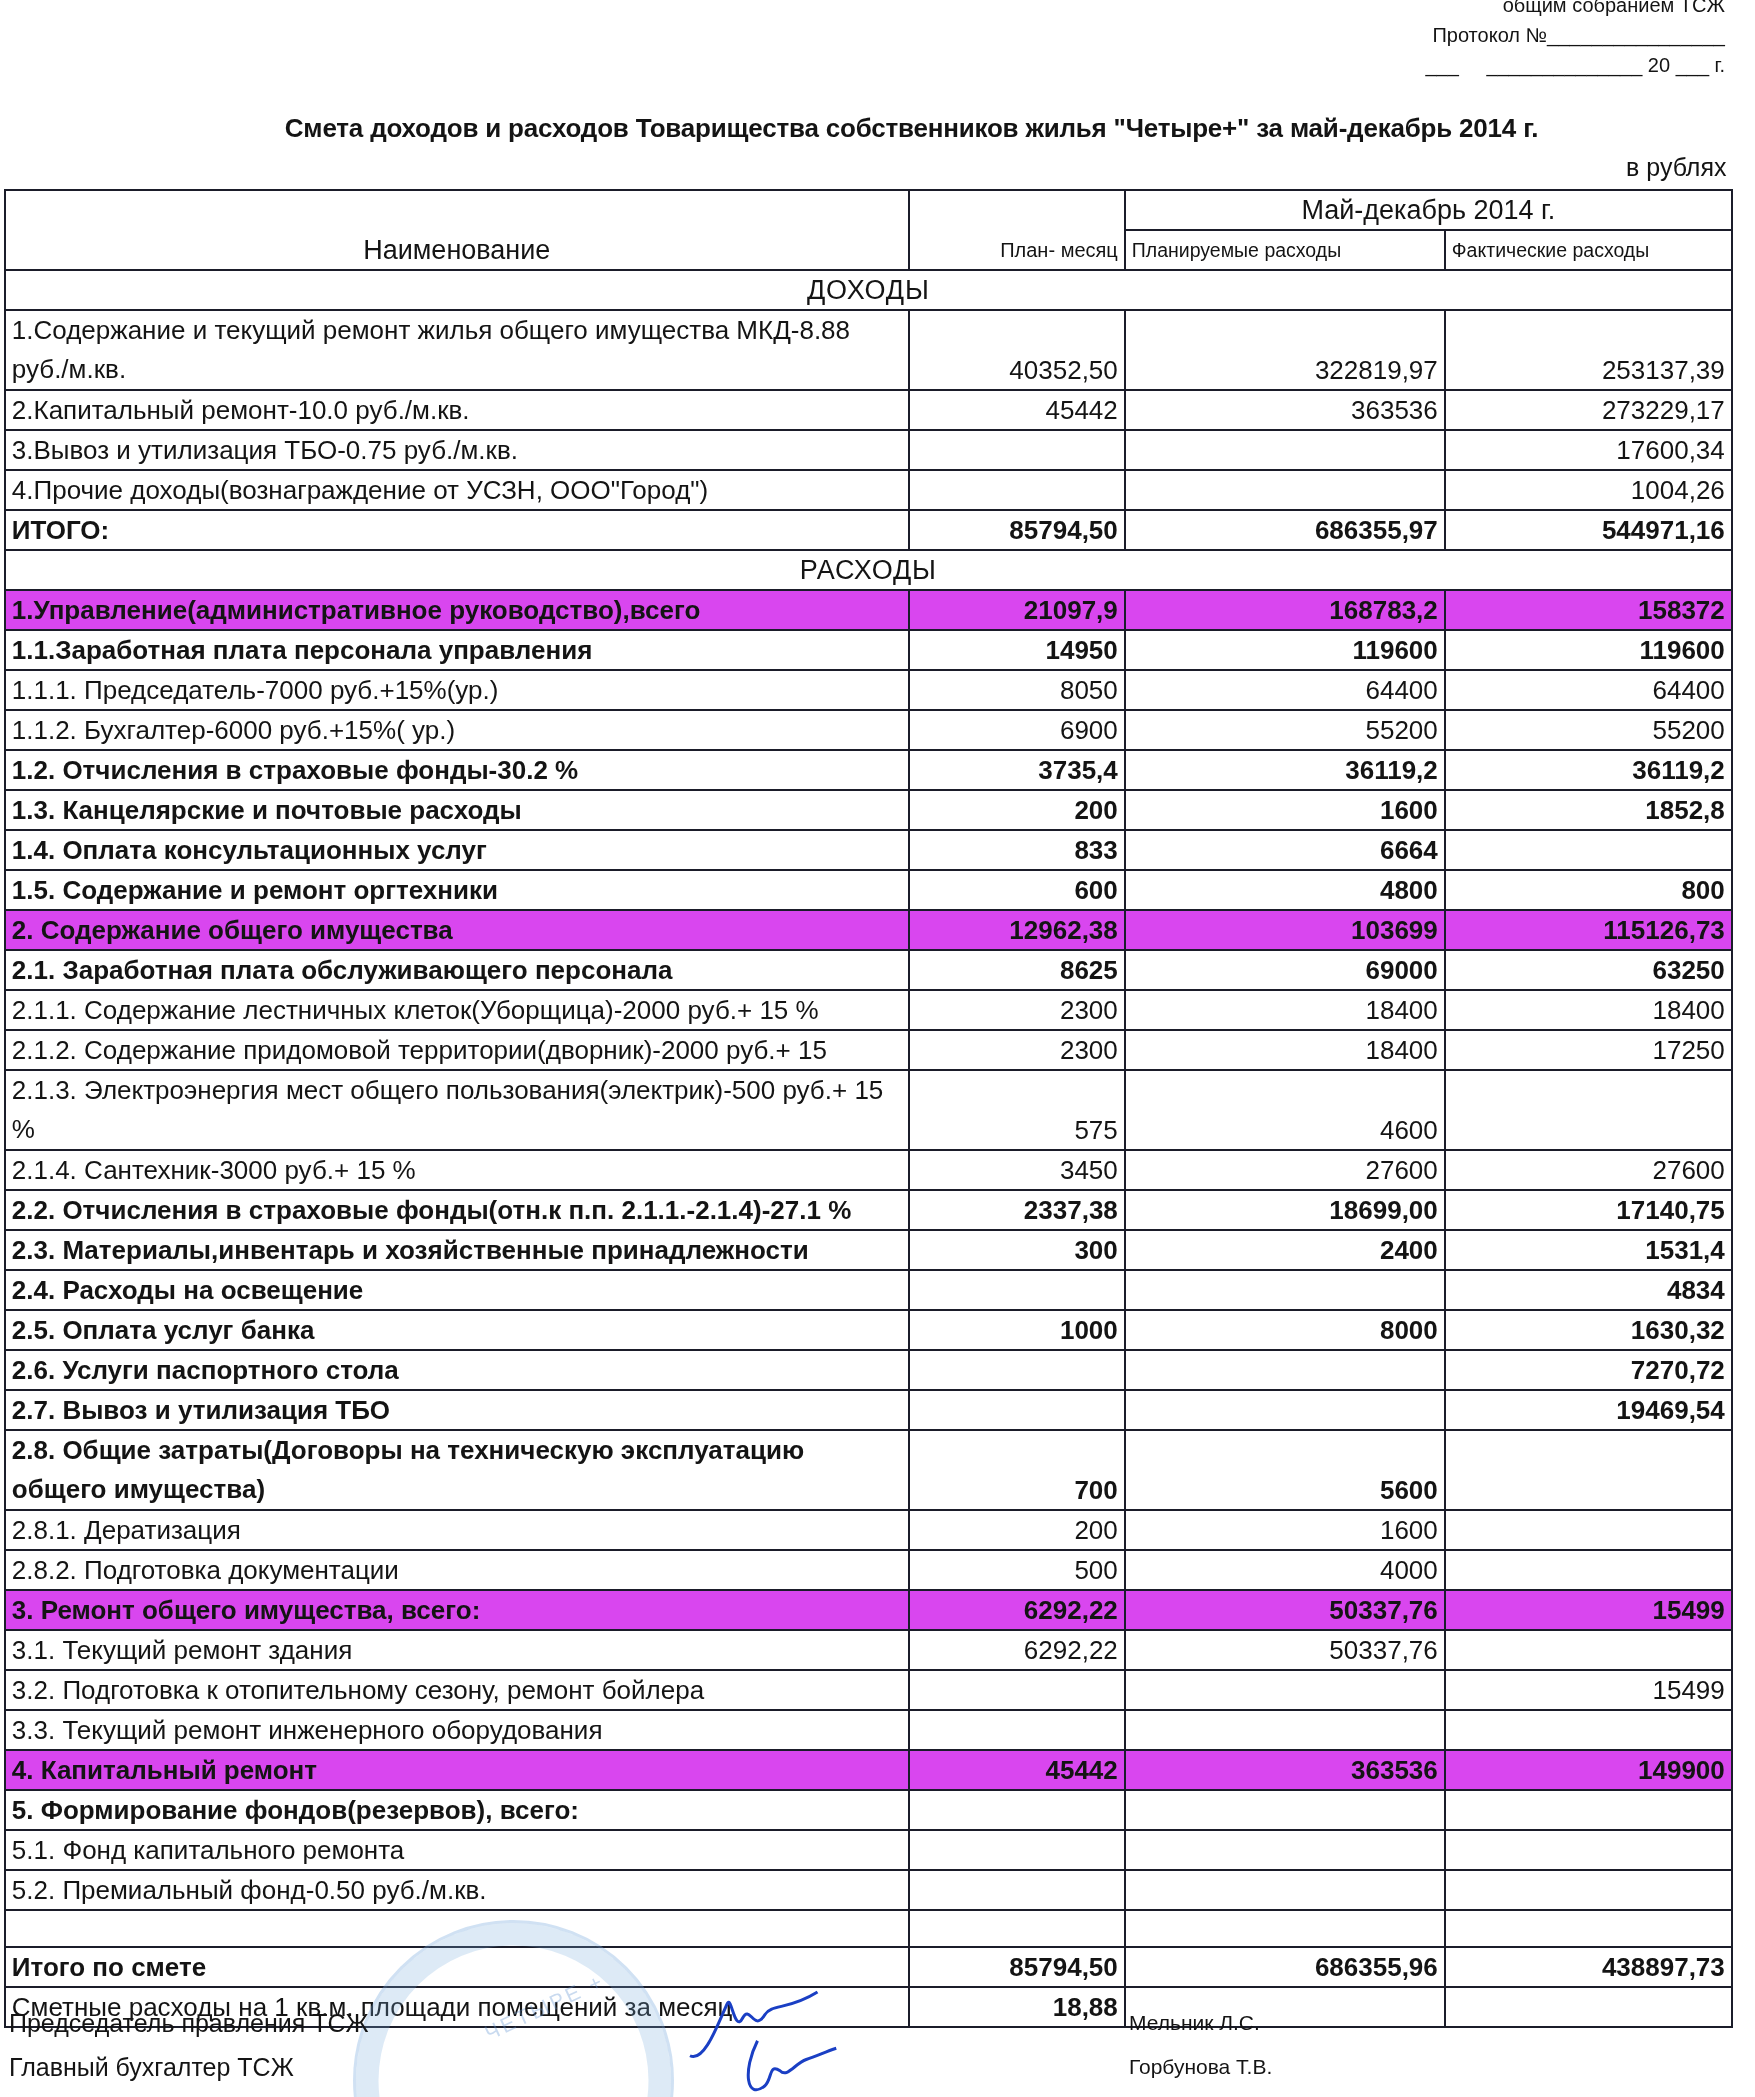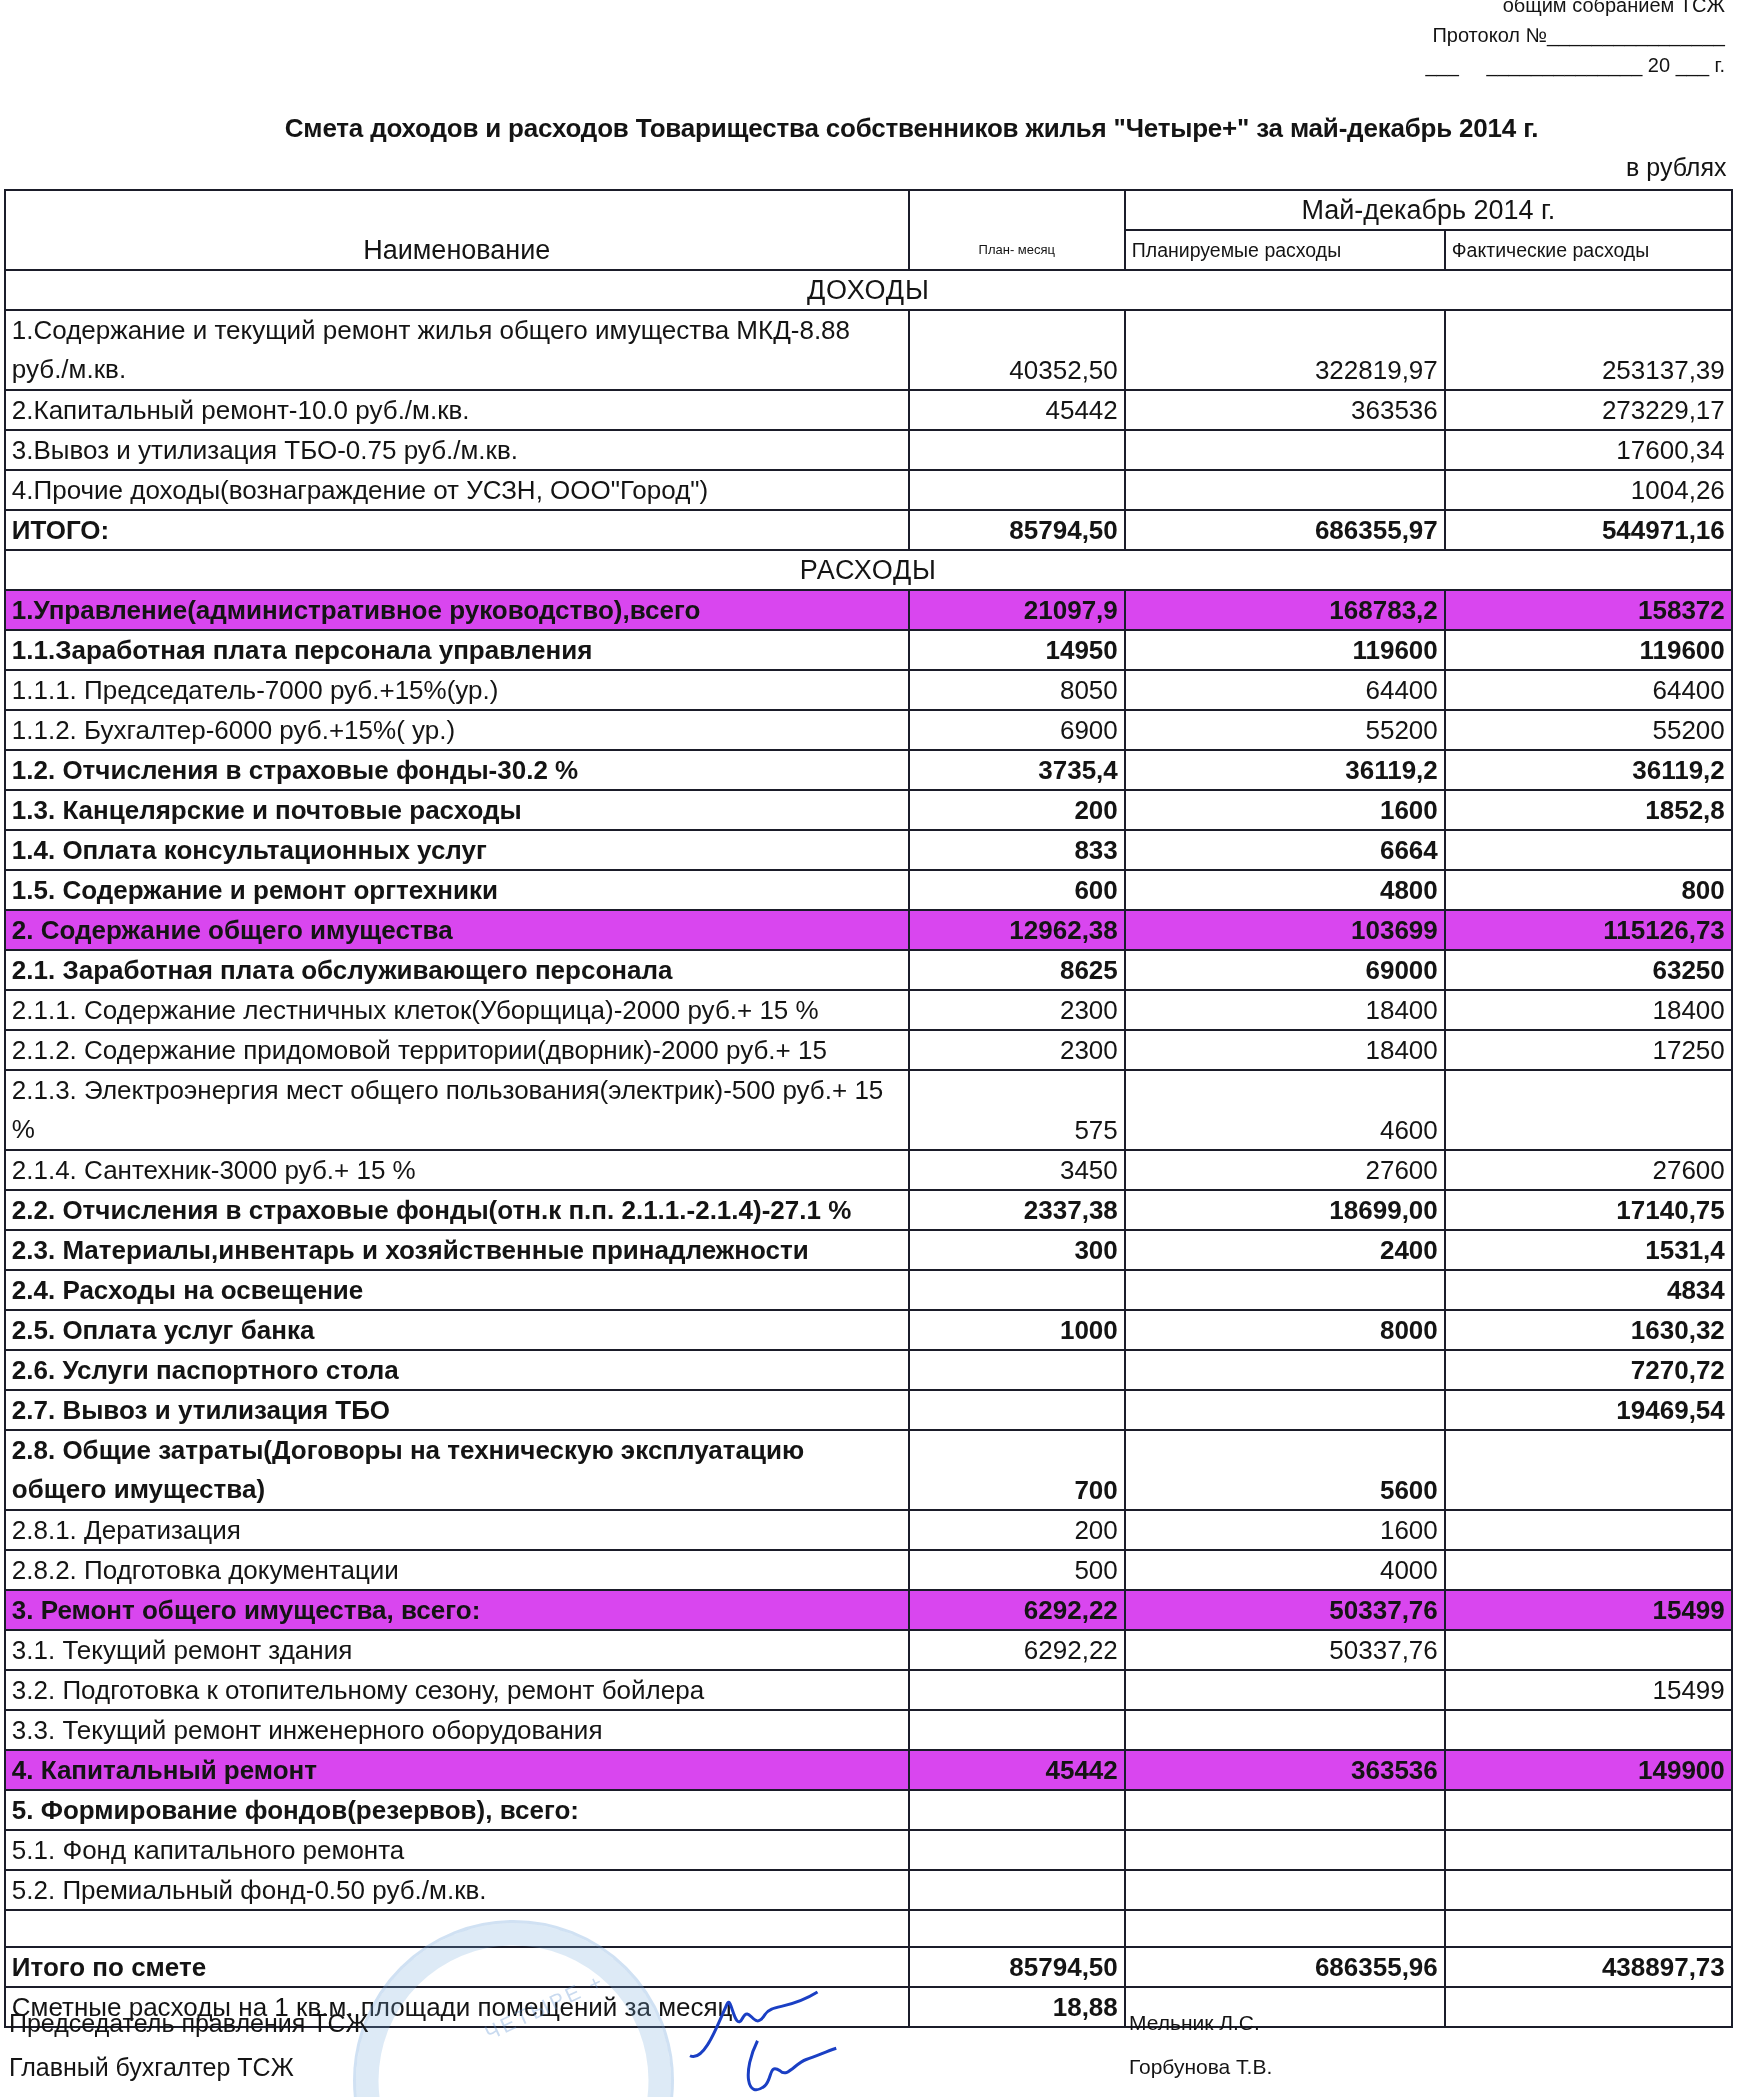--- a/index.html
+++ b/index.html
@@ -27,21 +27,21 @@
   }
   table.budget td, table.budget th {
     border: 2.3px solid #1b1d2a; padding: 0 6px; height: 35px; vertical-align: bottom;
     line-height: 38px; font-weight: normal; overflow: hidden; white-space: nowrap;
   }
   col.c-name { width: 904px; }
   col.c-plan { width: 216px; }
   col.c-pl { width: 320px; }
   col.c-act { width: 287px; }
   th.h-name { font-size: 27px; text-align: center; vertical-align: bottom; padding-bottom: 3px; }
-  th.h-plan { font-size: 13px; text-align: center; vertical-align: bottom; line-height: 27px; }
+  th.h-plan { font-size: 20px; text-align: right; vertical-align: bottom; line-height: 27px; }
   th.h-period { font-size: 27px; text-align: center; line-height: 35px; height: 35px; margin-left: 48px; }
   th.h-sub { font-size: 19.5px; text-align: left; padding-left: 3px; line-height: 27px; height: 27px; }
   td.section { text-align: center; font-weight: bold; font-size: 27px; letter-spacing: 0.8px; }
   td.num { text-align: right; padding-right: 7.5px; }
   td.name { text-align: left; padding-left: 4.5px; margin-left: 48px; }
   td.name.wrap { white-space: normal; line-height: 39px; }
   tr.bold td { font-weight: bold; }
   tr.shade td { background: #d946ef; }
   tr.tall td { height: 74px; }
   .signatures {

